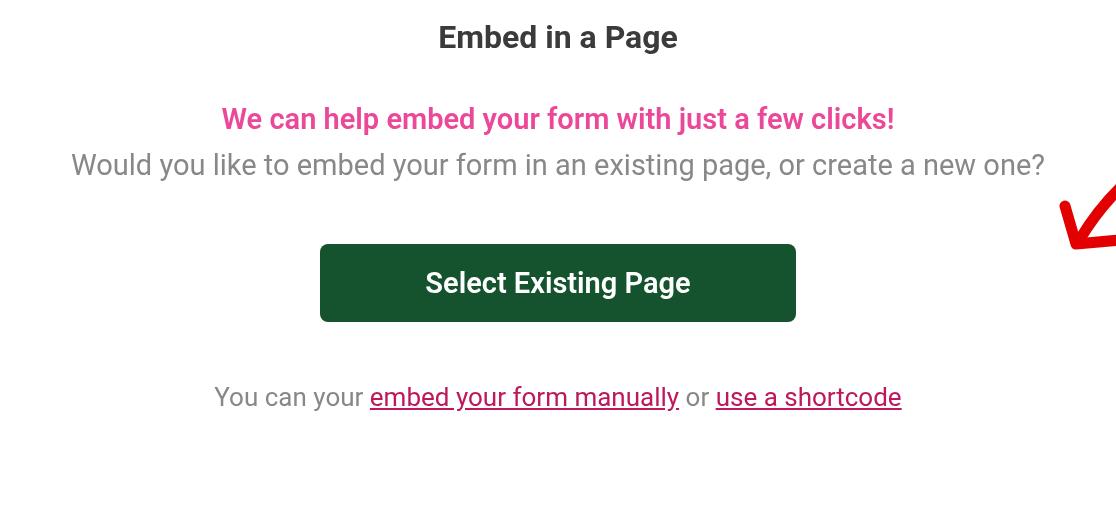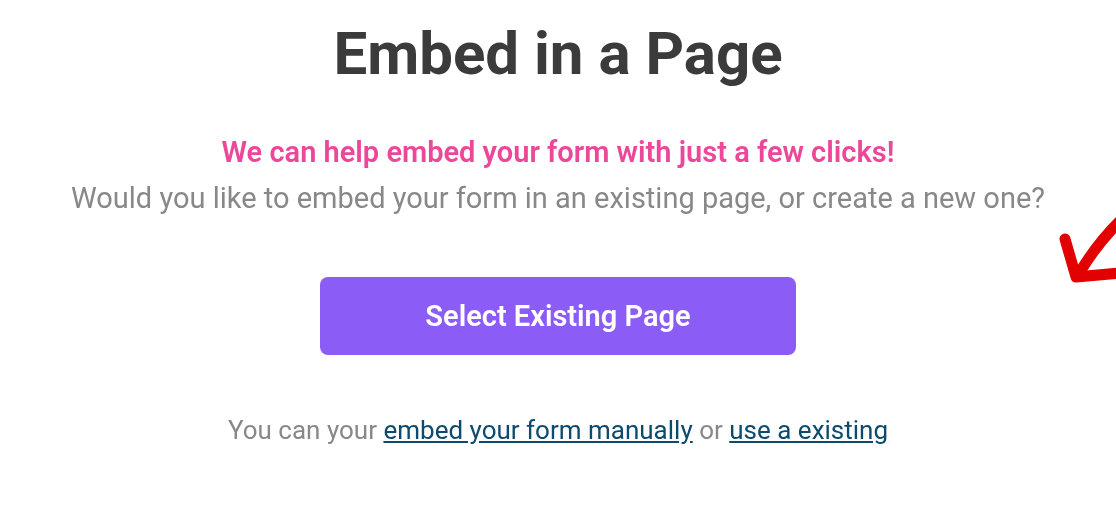--- a/index.html
+++ b/index.html
@@ -11,21 +11,21 @@
       font-family: -apple-system, BlinkMacSystemFont, "Segoe UI", Roboto, Helvetica, Arial, sans-serif;
       background: #ffffff;
       width: 1116px;
       height: 513px;
       display: flex;
       flex-direction: column;
       align-items: center;
       padding-top: 18px;
     }
     .heading {
-      font-size: 60px;
+      font-size: 32px;
       font-weight: 700;
       color: #3b3b3b;
       text-align: center;
       margin-bottom: 42px;
     }
     .subtitle {
       font-size: 29px;
       font-weight: 600;
       color: #ec4899;
       text-align: center;
@@ -42,37 +42,37 @@
     }
     .button-row {
       display: flex;
       gap: 36px;
       margin-top: 56px;
       position: relative;
     }
     .btn {
       width: 476px;
       height: 78px;
-      background: #8b5cf6;
+      background: #14532d;
       color: #ffffff;
       border: none;
       border-radius: 8px;
       font-size: 29px;
       font-weight: 600;
       cursor: pointer;
       font-family: inherit;
     }
     .footer-text {
       margin-top: 60px;
       font-size: 26px;
       color: #888888;
       text-align: center;
     }
     .footer-text a {
-      color: #0c4a6e;
+      color: #be185d;
       text-decoration: underline;
       cursor: pointer;
       margin-top: 41px;
     }
     .arrow-overlay {
       position: absolute;
       top: -110px;
       left: 720px;
       width: 180px;
       height: 140px;
@@ -91,14 +91,14 @@
 <div class="button-row">
   <button class="btn">Select Existing Page</button>
 
   <svg class="arrow-overlay" viewBox="0 0 180 140">
     <path d="M 140 10 C 110 25, 70 55, 40 105" stroke-width="11" fill="none" stroke-linecap="round" stroke="#e20000"></path>
     <path d="M 25 72 L 36 110 L 80 106" stroke-width="11" fill="none" stroke-linecap="round" stroke-linejoin="round" stroke="#e20000"></path>
   </svg>
 </div>
 
 <p class="footer-text">
-  <span>You can your </span><a>embed your form manually</a><span> or </span><a>use a existing</a>
+  <span>You can your </span><a>embed your form manually</a><span> or </span><a>use a shortcode</a>
 </p>
 
 </body></html>

